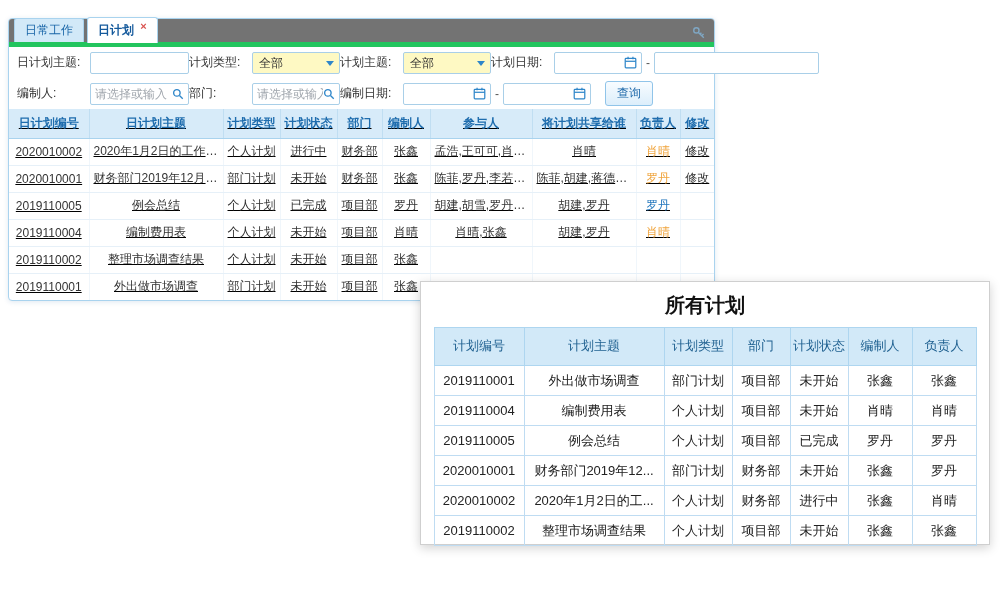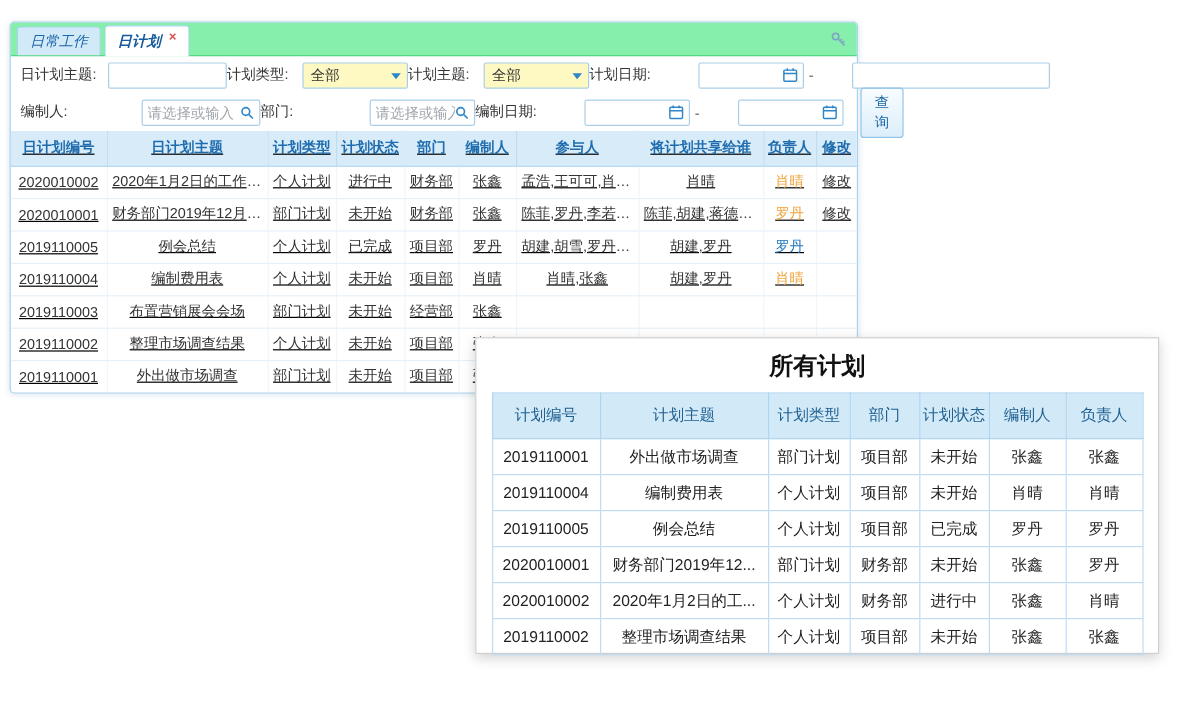--- a/index.html
+++ b/index.html
@@ -4,23 +4,23 @@
 <style>
   * { box-sizing: border-box; margin: 0; padding: 0; }
   html, body { width: 1000px; height: 600px; background: #ffffff;
     font-family: "Liberation Sans", "DejaVu Sans", sans-serif; }
   body { position: relative; overflow: hidden; font-size: 12px; }
 
   
   .win1 { position: absolute; left: 8px; top: 18px; width: 707px;
     background: #fff; border: 1px solid #a9d3ee; border-radius: 4px;
     box-shadow: 0 1px 5px rgba(40,100,160,.15); }
-  .tabbar { height: 28px; background: #86efac; border-bottom: 1px solid #22c55e;
+  .tabbar { height: 28px; background: #737373; border-bottom: 5px solid #22c55e;
     display: flex; align-items: flex-end; padding-left: 5px; position: relative;
-    border-radius: 3px 3px 0 0; font-style: italic; }
+    border-radius: 3px 3px 0 0; }
   .tab { height: 24px; line-height: 23px; padding: 0 10px; background: #d2e9f8;
     border: 1px solid #a9d3ee; border-bottom: none; border-radius: 3px 3px 0 0;
     margin-right: 3px; color: #1a66a8; cursor: pointer; white-space: nowrap; }
   .tab.active { background: #fff; font-weight: bold; color: #155a9c;
     height: 26px; line-height: 25px; margin-bottom: -1px; text-align: center; }
   .tab .close { color: #d9534f; font-weight: bold; margin-left: 3px;
     font-size: 11px; position: relative; top: -4px; cursor: pointer; }
   .keyicon { position: absolute; right: 8px; top: 7px; cursor: pointer; }
 
   .toolbar { padding: 5px 8px; border-bottom: 1px solid #e2eff9; background: #fff; white-space: nowrap; }
@@ -37,21 +37,21 @@
   .w68 { width: 68px; } .w58 { width: 58px; }
   .txt { height: 22px; border: 1px solid #a9cfe8; border-radius: 2px;
     padding: 0 4px; font-size: 12px; font-family: inherit; color: #333;
     outline: none; flex-shrink: 0; }
   .select { position: relative; height: 22px; line-height: 20px;
     border: 1px solid #a9cfe8; border-radius: 2px; background: #fef9c3;
     padding: 0 18px 0 6px; cursor: pointer; flex-shrink: 0; color: #333; }
   .select .caret { position: absolute; right: 5px; top: 8px; border-top-color: #2e86c9; }
   .sfield, .datefield { display: flex; align-items: center; height: 22px;
     border: 1px solid #a9cfe8; border-radius: 2px; background: #fff;
-    padding: 0 4px; flex-shrink: 0; margin-left: 28px; }
+    padding: 0 4px; flex-shrink: 0; }
   .sfield input, .datefield input { border: none; outline: none; flex: 1;
     min-width: 0; font-size: 12px; font-family: inherit; color: #333; background: transparent; }
   .sfield input::placeholder { color: #a0a6ad; }
   .dash { margin: 0 4px; color: #555; }
   .grow { flex: 1 1 auto; }
   .qbtn { margin-left: 14px; }
 
   .ptable { width: 100%; border-collapse: collapse; table-layout: fixed; font-size: 12px; text-decoration: underline; }
   .ptable th { background: #d7ebf9; color: #1f6dae; font-weight: bold; height: 29px;
     border-right: 1px solid #c0def2; border-bottom: 1px solid #a9d3ee;
@@ -59,21 +59,21 @@
   .ptable th:last-child { border-right: none; }
   .ptable td { height: 27px; border-bottom: 1px solid #e6f0f8;
     border-right: 1px solid #f0f6fb; text-align: center; color: #333;
     overflow: hidden; white-space: nowrap; text-overflow: ellipsis; padding: 0 4px; }
   .ptable td:last-child { border-right: none; }
   .ptable tr:last-child td { border-bottom: none; }
   .link { color: #2176bd; cursor: pointer; }
   .tleft { text-align: left; }
 
   
-  .win2 { position: absolute; left: 396px; top: 281px; width: 570px; height: 264px;
+  .win2 { position: absolute; left: 420px; top: 281px; width: 570px; height: 264px;
     background: #fff; border: 1px solid #cfcfcf; box-shadow: 0 3px 10px rgba(0,0,0,.18); }
   .w2title { text-align: center; font-size: 20px; font-weight: bold;
     color: #111; margin: 10px 0 8px; }
   .atable { border-collapse: collapse; margin: 0 auto; width: 542px;
     font-size: 13px; table-layout: fixed; }
   .atable th { background: #d2e9f8; color: #1f6090; border: 1px solid #aed6f0;
     height: 38px; font-weight: normal; padding: 2px; line-height: 1.25; }
   .atable td { border: 1px solid #bfdcf2; height: 30px; text-align: center;
     color: #222; overflow: hidden; white-space: nowrap; text-overflow: ellipsis; padding: 0 3px; }
 </style>
@@ -240,32 +240,20 @@
           <td>个人计划</td>
           <td>未开始</td>
           <td>项目部</td>
           <td>肖晴</td>
           <td class="tleft">肖晴,张鑫</td>
           <td class="tleft">胡建,罗丹</td>
           <td style="color: rgb(240, 164, 60);">肖晴</td>
           <td class="link"></td>
         </tr>
         <tr>
-          <td class="link">2019110003</td>
-          <td class="link tleft">布置营销展会会场</td>
-          <td>部门计划</td>
-          <td>未开始</td>
-          <td>经营部</td>
-          <td>张鑫</td>
-          <td class="tleft"></td>
-          <td class="tleft"></td>
-          <td></td>
-          <td class="link"></td>
-        </tr>
-        <tr>
           <td class="link">2019110002</td>
           <td class="link tleft">整理市场调查结果</td>
           <td>个人计划</td>
           <td>未开始</td>
           <td>项目部</td>
           <td>张鑫</td>
           <td class="tleft"></td>
           <td class="tleft"></td>
           <td></td>
           <td class="link"></td>

